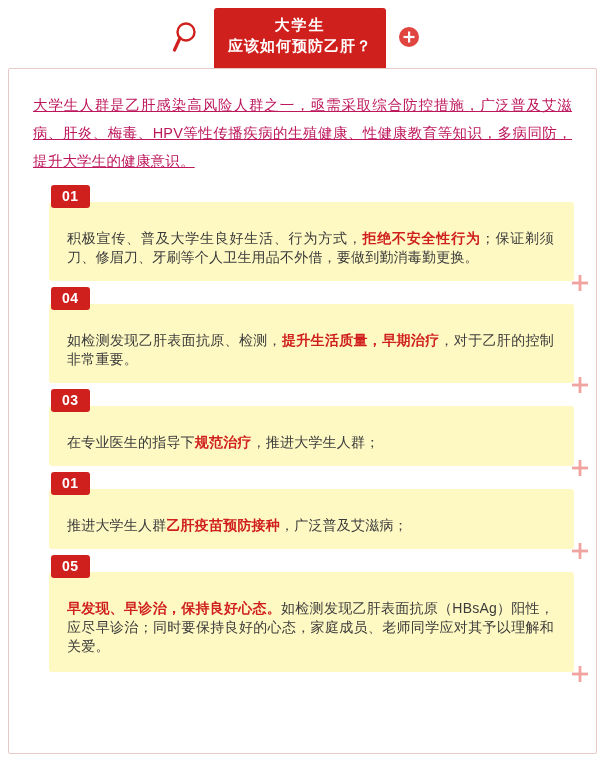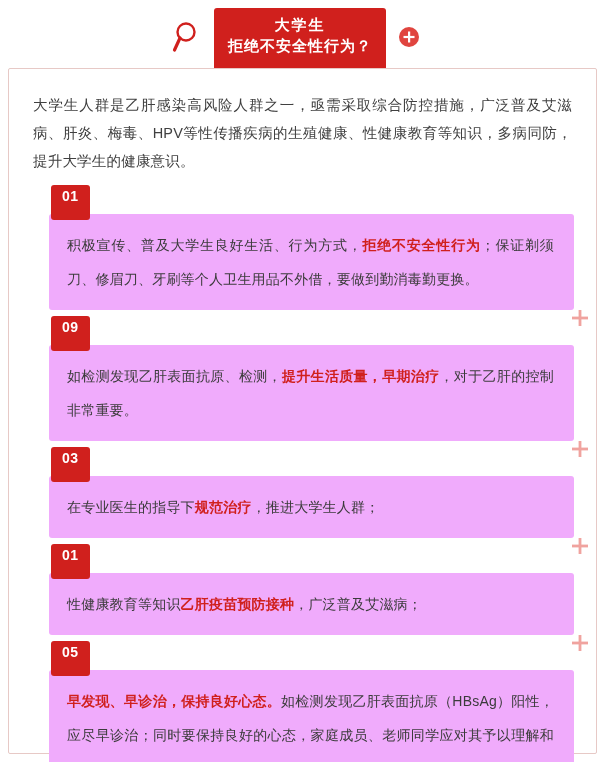--- a/index.html
+++ b/index.html
@@ -80,53 +80,54 @@
     border: 1px solid #e7c9c6;
     border-radius: 2px;
     box-sizing: border-box;
     background: #ffffff;
     padding: 18px 22px 0 22px;
   }
 
   .intro {
     font-size: 14.5px;
     line-height: 28px;
-    color: #404040;
+    color: #be185d;
     letter-spacing: 0.2px;
     margin: 4px 2px 10px 2px;
     text-align: justify;
+    text-decoration: underline;
   }
 
   
   .item {
     position: relative;
     margin: 0 0 6px 18px;
   }
   .badge {
     position: relative;
     z-index: 2;
     display: inline-block;
     background: #d0201d;
     color: #ffffff;
     font-size: 14px;
     font-weight: bold;
     font-family: "Liberation Sans", sans-serif;
-    padding: 3px 11px 16px 11px;
+    padding: 3px 11px 4px 11px;
     border-radius: 3px;
     letter-spacing: 0.5px;
     margin-left: 2px;
   }
   .item-body {
     position: relative;
     margin-top: -6px;
-    background: #f0abfc;
+    background: #fef9c3;
     border-radius: 3px;
-    padding: 14px 20px 14px 18px;
+    padding: 27px 20px 14px 18px;
     font-size: 14px;
-    line-height: 34px;
+    line-height: 19px;
     color: #3b3b3b;
     text-align: justify;
     letter-spacing: 0.2px;
   }
   .hl {
     color: #d0201d;
     font-weight: bold;
   }
   .hl-u {
     color: #d0201d;
@@ -154,21 +155,21 @@
 
     <span class="search-icon">
       <svg width="32" height="34" viewBox="0 0 32 34">
         <circle cx="14" cy="12" r="8.5" fill="none" stroke="#d0201d" stroke-width="2.4"></circle>
         <line x1="8" y1="18" x2="2.5" y2="30" stroke="#d0201d" stroke-width="3.2" stroke-linecap="round"></line>
       </svg>
     </span>
 
     <div class="title-block">
       <div class="title-line1">大学生</div>
-      <div class="title-line2">拒绝不安全性行为？</div>
+      <div class="title-line2">应该如何预防乙肝？</div>
     </div>
 
     <span class="plus-icon-header">
       <svg width="20" height="20" viewBox="0 0 20 20">
         <circle cx="10" cy="10" r="10" fill="#e0453f"></circle>
         <rect x="9" y="4.5" width="2.2" height="11" fill="#ffffff"></rect>
         <rect x="4.5" y="8.9" width="11" height="2.2" fill="#ffffff"></rect>
       </svg>
     </span>
   </div>
@@ -184,21 +185,21 @@
         <span class="plus-right">
           <svg width="16" height="16" viewBox="0 0 16 16">
             <rect x="6.6" y="0" width="2.8" height="16" fill="#f0a39f"></rect>
             <rect x="0" y="6.6" width="16" height="2.8" fill="#f0a39f"></rect>
           </svg>
         </span>
       </div>
     </div>
 
     <div class="item item-02">
-      <span class="badge">09</span>
+      <span class="badge">04</span>
       <div class="item-body">
         <span>如检测发现乙肝表面抗原、检测，</span><span class="hl">提升生活质量，早期治疗</span><span>，对于乙肝的控制非常重要。</span>
         <span class="plus-right">
           <svg width="16" height="16" viewBox="0 0 16 16">
             <rect x="6.6" y="0" width="2.8" height="16" fill="#f0a39f"></rect>
             <rect x="0" y="6.6" width="16" height="2.8" fill="#f0a39f"></rect>
           </svg>
         </span>
       </div>
     </div>
@@ -212,21 +213,21 @@
             <rect x="6.6" y="0" width="2.8" height="16" fill="#f0a39f"></rect>
             <rect x="0" y="6.6" width="16" height="2.8" fill="#f0a39f"></rect>
           </svg>
         </span>
       </div>
     </div>
 
     <div class="item item-04">
       <span class="badge">01</span>
       <div class="item-body">
-        <span>性健康教育等知识</span><span class="hl">乙肝疫苗预防接种</span><span>，广泛普及艾滋病；</span>
+        <span>推进大学生人群</span><span class="hl">乙肝疫苗预防接种</span><span>，广泛普及艾滋病；</span>
         <span class="plus-right">
           <svg width="16" height="16" viewBox="0 0 16 16">
             <rect x="6.6" y="0" width="2.8" height="16" fill="#f0a39f"></rect>
             <rect x="0" y="6.6" width="16" height="2.8" fill="#f0a39f"></rect>
           </svg>
         </span>
       </div>
     </div>
 
     <div class="item item-05">

